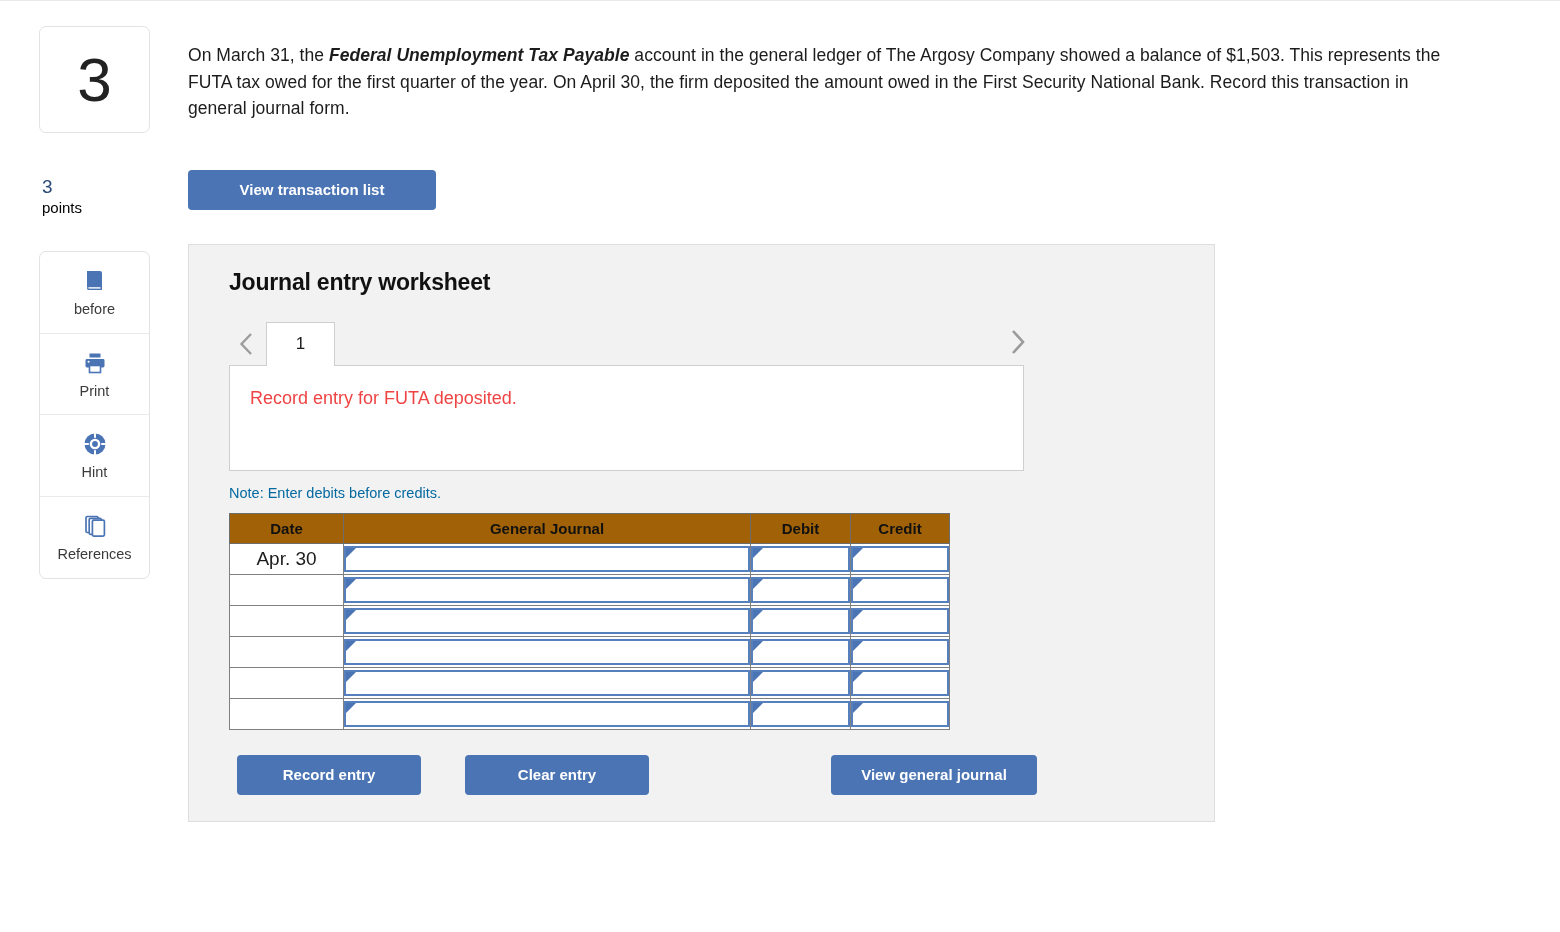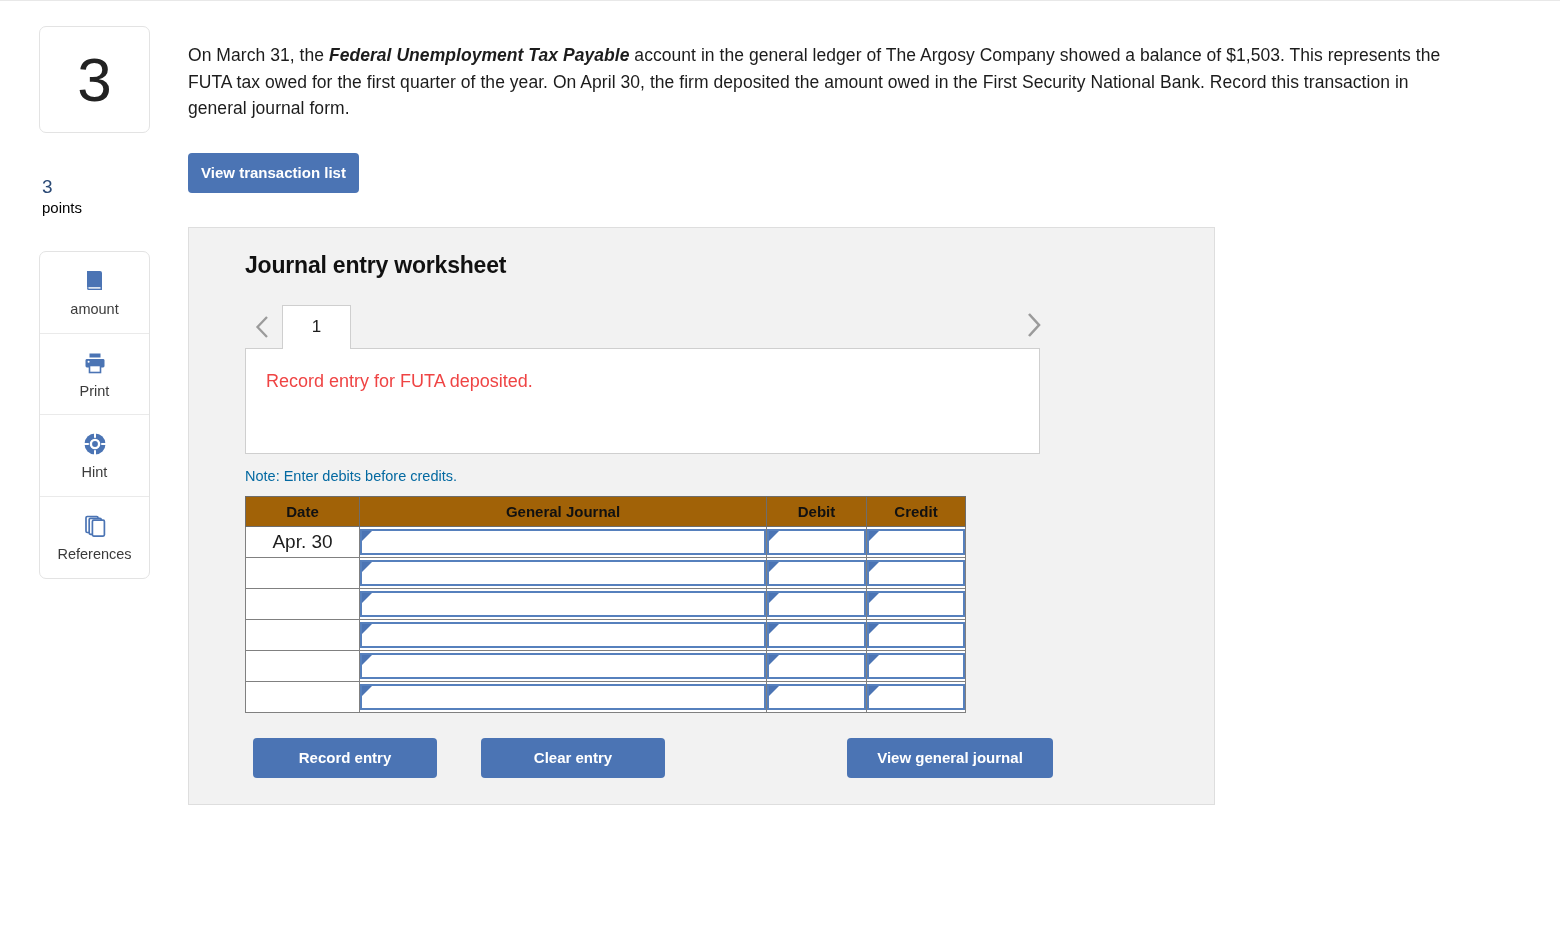--- a/index.html
+++ b/index.html
@@ -95,31 +95,31 @@
     border-radius: 4px;
     background: #4b74b4;
     color: #ffffff;
     font-family: "Liberation Sans", sans-serif;
     font-weight: 700;
     font-size: 15px;
     cursor: pointer;
     padding: 0;
   }
   .btn-view-tx {
-    margin-top: 31px;
-    width: 171px; height: 40px; text-align: center;
+    margin-top: 48px;
+    width: 248px; height: 40px; text-align: center;
   }
 
   
   .panel {
     margin-top: 34px;
     width: 1027px;
     background: #f2f2f2;
     border: 1px solid #dedede;
-    padding: 24px 0 26px 16px;
+    padding: 24px 0 26px 0;
   }
   .panel-title {
     margin-left: 40px;
     font-size: 23px;
     font-weight: 700;
     color: #111;
     letter-spacing: -0.2px;
   }
 
   .tabstrip {
@@ -266,21 +266,21 @@
   <div class="tools">
 
     <div class="tool">
       <span>
         <svg width="26" height="26" viewBox="0 0 26 26">
           <path d="M5 3 h13 a2 2 0 0 1 2 2 v14 h-13 a2 2 0 0 0 -2 2 z" fill="#4b74b4"></path>
           <path d="M5 21 a2 2 0 0 1 2 -2 h13 v3 h-13 a2 2 0 0 1 -2 -1 z" fill="#4b74b4"></path>
           <rect x="6.5" y="19.2" width="12" height="1.4" fill="#ffffff"></rect>
         </svg>
       </span>
-      <span class="tool-label">amount</span>
+      <span class="tool-label">before</span>
     </div>
 
     <div class="tool">
       <span>
         <svg width="26" height="26" viewBox="0 0 26 26">
           <rect x="7.5" y="3.5" width="11" height="4" fill="#4b74b4"></rect>
           <rect x="3.5" y="9" width="19" height="8.5" rx="1.4" fill="#4b74b4"></rect>
           <circle cx="6.6" cy="11.7" r="1.05" fill="#ffffff"></circle>
           <rect x="7.5" y="15.5" width="11" height="7" fill="#ffffff" stroke="#4b74b4" stroke-width="1.6"></rect>
         </svg>

